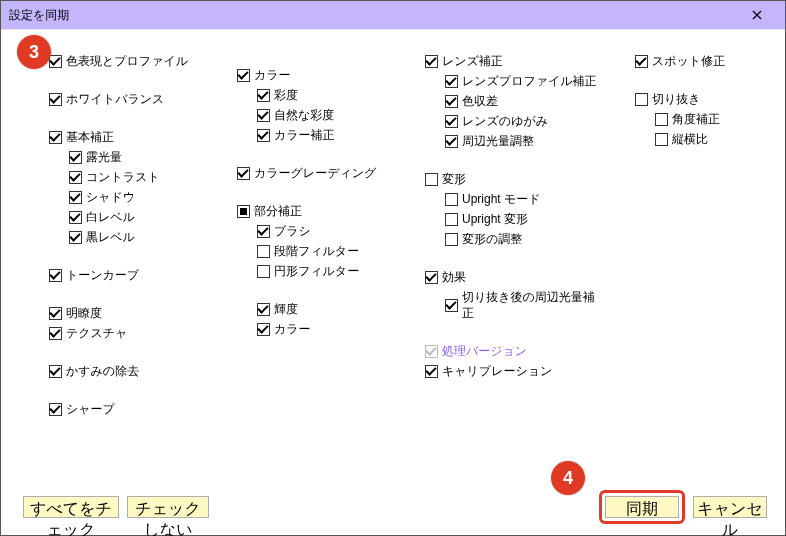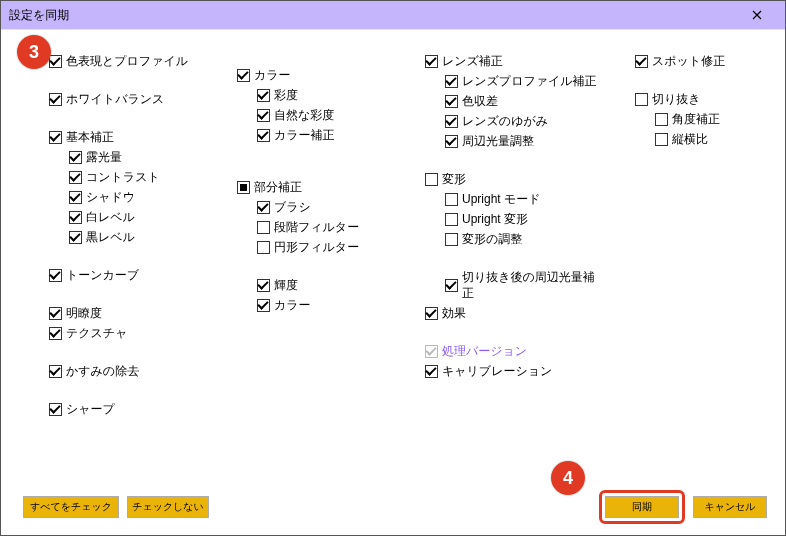--- a/index.html
+++ b/index.html
@@ -125,24 +125,24 @@
   .footer {
     position: absolute;
     left: 0; right: 0; bottom: 0;
     height: 56px;
     display: flex;
     align-items: center;
     padding: 0 18px 0 22px;
     box-sizing: border-box;
   }
   .btn {
-    background: #eab308;
+    background: #fef9c3;
     border: 1px solid #adadad;
     padding: 2px 0;
-    font-size: 10px;
+    font-size: 16px;
     font-family: inherit;
     cursor: pointer;
     height: 22px;
     box-sizing: border-box;
   }
   .btn.wide { width: 96px; }
   .btn.std { width: 74px; }
   .footer .spacer-flex { flex: 1; }
   .sync-wrap {
     border: 3px solid #e03a24;
@@ -244,20 +244,24 @@
           </div>
         <div class="group-row sub">
             <span class="cb checked"></span>
             <span class="lbl">自然な彩度</span>
           </div>
         <div class="group-row sub">
             <span class="cb checked"></span>
             <span class="lbl">カラー補正</span>
           </div>
         <div class="spacer"></div>
+        <div class="group-row">
+            <span class="cb checked"></span>
+            <span class="lbl">カラーグレーディング</span>
+          </div>
         <div class="spacer"></div>
         <div class="group-row">
             <span class="cb indet"></span>
             <span class="lbl">部分補正</span>
           </div>
         <div class="group-row sub">
             <span class="cb checked"></span>
             <span class="lbl">ブラシ</span>
           </div>
         <div class="group-row sub">
@@ -311,27 +315,27 @@
           </div>
         <div class="group-row sub">
             <span class="cb"></span>
             <span class="lbl">Upright 変形</span>
           </div>
         <div class="group-row sub">
             <span class="cb"></span>
             <span class="lbl">変形の調整</span>
           </div>
         <div class="spacer"></div>
+        <div class="group-row">
+            <span class="cb checked"></span>
+            <span class="lbl">効果</span>
+          </div>
         <div class="group-row sub">
             <span class="cb checked"></span>
             <span class="lbl">切り抜き後の周辺光量補正</span>
-          </div>
-        <div class="group-row">
-            <span class="cb checked"></span>
-            <span class="lbl">効果</span>
           </div>
         <div class="spacer"></div>
         <div class="group-row">
             <span class="cb checked disabled"></span>
             <span class="lbl disabled">処理バージョン</span>
           </div>
         <div class="group-row">
             <span class="cb checked"></span>
             <span class="lbl">キャリブレーション</span>
           </div>

